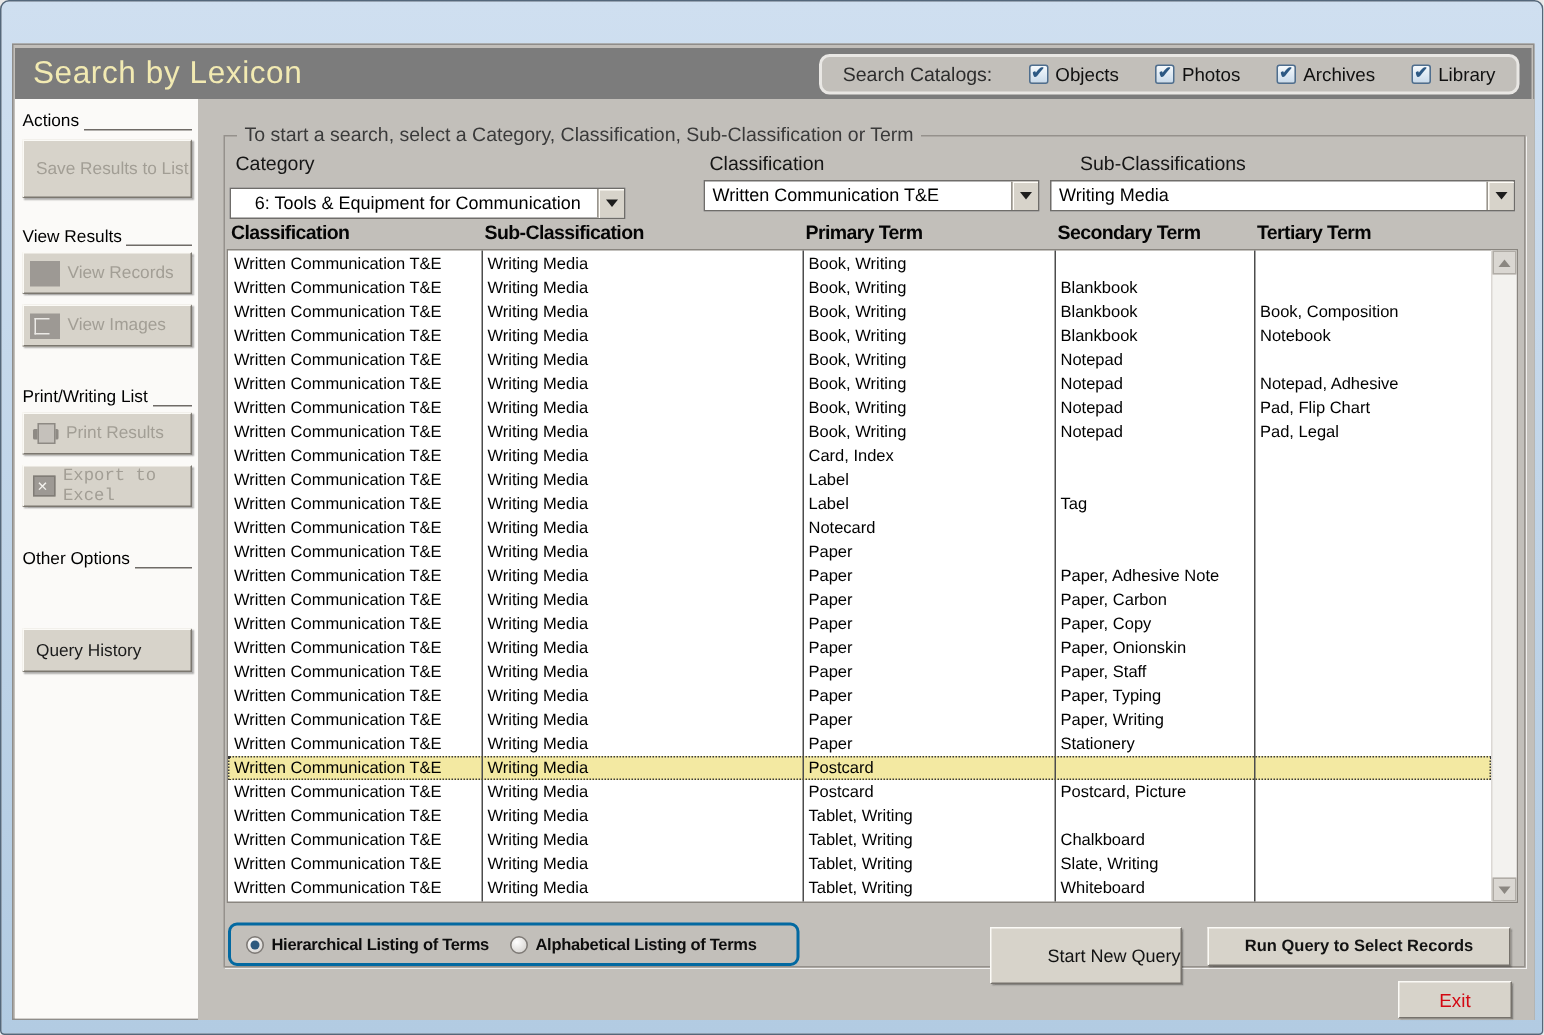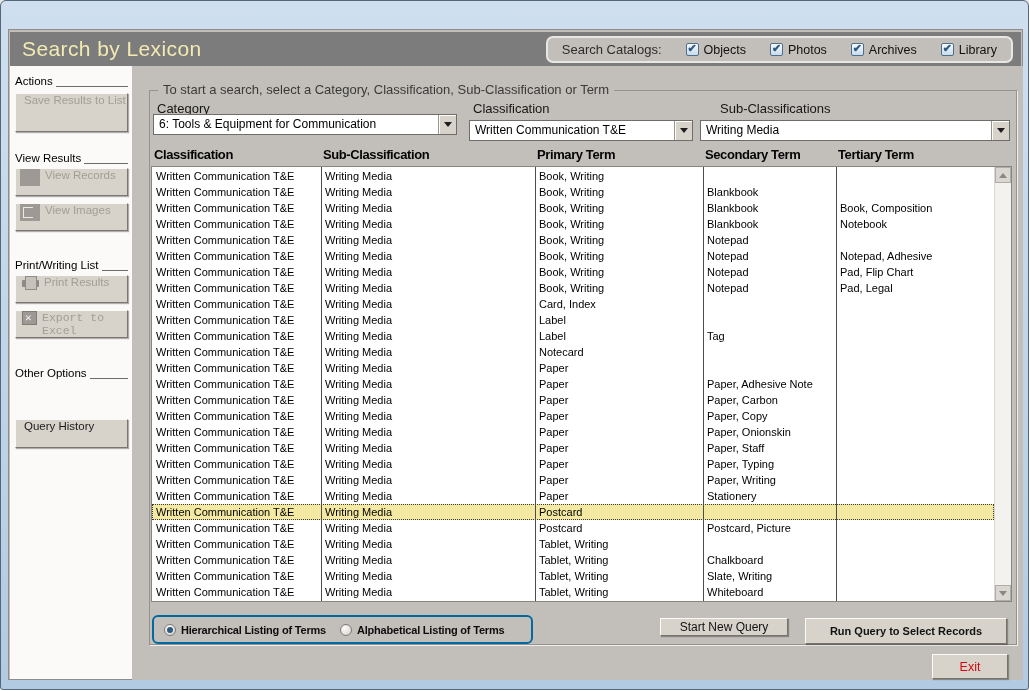--- a/index.html
+++ b/index.html
@@ -33,21 +33,21 @@
   
   .sidebar { position:absolute; left:1px; top:36px; width:122px; height:613px;
     background:var(--sidebar_bg); }
   .sb-label { position:absolute; left:5px; right:4px; display:flex; align-items:flex-end; gap:3px;
     font-size:11.5px; color:#000; white-space:nowrap; }
   .sb-line { flex:1; height:1px; background:#6f6b67; margin-top:2px; }
   .sb-btn { position:absolute; left:5px; width:113px; background:var(--button_face);
     border:1px solid; border-color:#fbfaf6 #7b776f #7b776f #fbfaf6;
     box-shadow:1px 1px 1px rgba(0,0,0,.3); color:#1b1b1b; font-size:11.5px;
     font-family:"Liberation Sans",sans-serif; text-align:left; padding-left:8px;
-    display:flex; align-items:flex-start; gap:5px; cursor:pointer; }
+    display:flex; align-items:center; gap:5px; cursor:pointer; }
   .sb-btn.disabled { color:var(--disabled_text); }
   .ic-box { width:20px; height:17px; background:#9d9994; display:inline-block; flex:0 0 auto; }
   .ic-img { width:20px; height:17px; background:#9d9994; position:relative; flex:0 0 auto; }
   .ic-img::after { content:""; position:absolute; left:3px; top:3px; width:9px; height:9px;
     border:1px solid #eceae6; border-right:none; }
   .ic-print { width:17px; height:14px; position:relative; flex:0 0 auto; }
   .ic-print::before { content:""; position:absolute; left:0; top:4px; width:17px; height:7px;
     background:#8e8a84; border-radius:1px; }
   .ic-print::after { content:""; position:absolute; left:3px; top:0; width:10px; height:12px;
     background:#c5c1bb; border:1px solid #8e8a84; }
@@ -109,21 +109,21 @@
     font-weight:bold; letter-spacing:-.2px; color:#0d0d0d; cursor:pointer; white-space:nowrap; }
   .radio { width:12px; height:12px; border-radius:50%; border:1px solid #7e7a76;
     background:radial-gradient(circle at 35% 30%, #ffffff, #cfccc8); position:relative; flex:0 0 auto; }
   .radio.selected::after { content:""; position:absolute; left:2px; top:2px; width:6px; height:6px;
     border-radius:50%; background:#2e5a7e; }
 
   .push-btn { position:absolute; background:var(--button_face);
     border:1px solid; border-color:#fbfaf6 #76726c #76726c #fbfaf6;
     box-shadow:1px 1px 1px rgba(0,0,0,.3); font-family:"Liberation Sans",sans-serif;
     font-size:12px; color:#121212; cursor:pointer; }
-  .btn-start { left:510px; top:527px; width:128px; height:18px; }
+  .btn-start { left:510px; top:527px; width:128px; height:38px;text-align:right; }
   .btn-run { left:655px; top:527px; width:202px; height:26px; font-size:11px; font-weight:bold; }
   .btn-exit { left:800px; top:588px; width:76px; height:25px; font-size:12.5px;
     color:var(--exit_text);text-align:center; }
 </style>
 </head>
 <body>
 
 <div class="window">
 
   <div class="client">
@@ -193,21 +193,21 @@
       <button class="sb-btn" style="top:353px; height:29px;">
         <span>Query History</span>
       </button>
     </div>
 
     <div class="main">
       <div class="groupbox">
         <span class="gb-label">To start a search, select a Category, Classification, Sub-Classification or Term</span>
 
         <span class="dd-label" style="left:7px; top:10px;">Category</span>
-        <div class="combo" style="left:3px; top:23px; width:304px;">
+        <div class="combo" style="left:3px; top:34px; width:264px;text-align:center;">
           <span class="combo-value">6: Tools &amp; Equipment for Communication</span>
           <span class="combo-btn">
               <span class="arr-down"></span>
             </span>
         </div>
 
         <span class="dd-label" style="left:323px; top:10px;">Classification</span>
         <div class="combo" style="left:319px; top:29px; width:224px;">
           <span class="combo-value">Written Communication T&amp;E</span>
           <span class="combo-btn">

